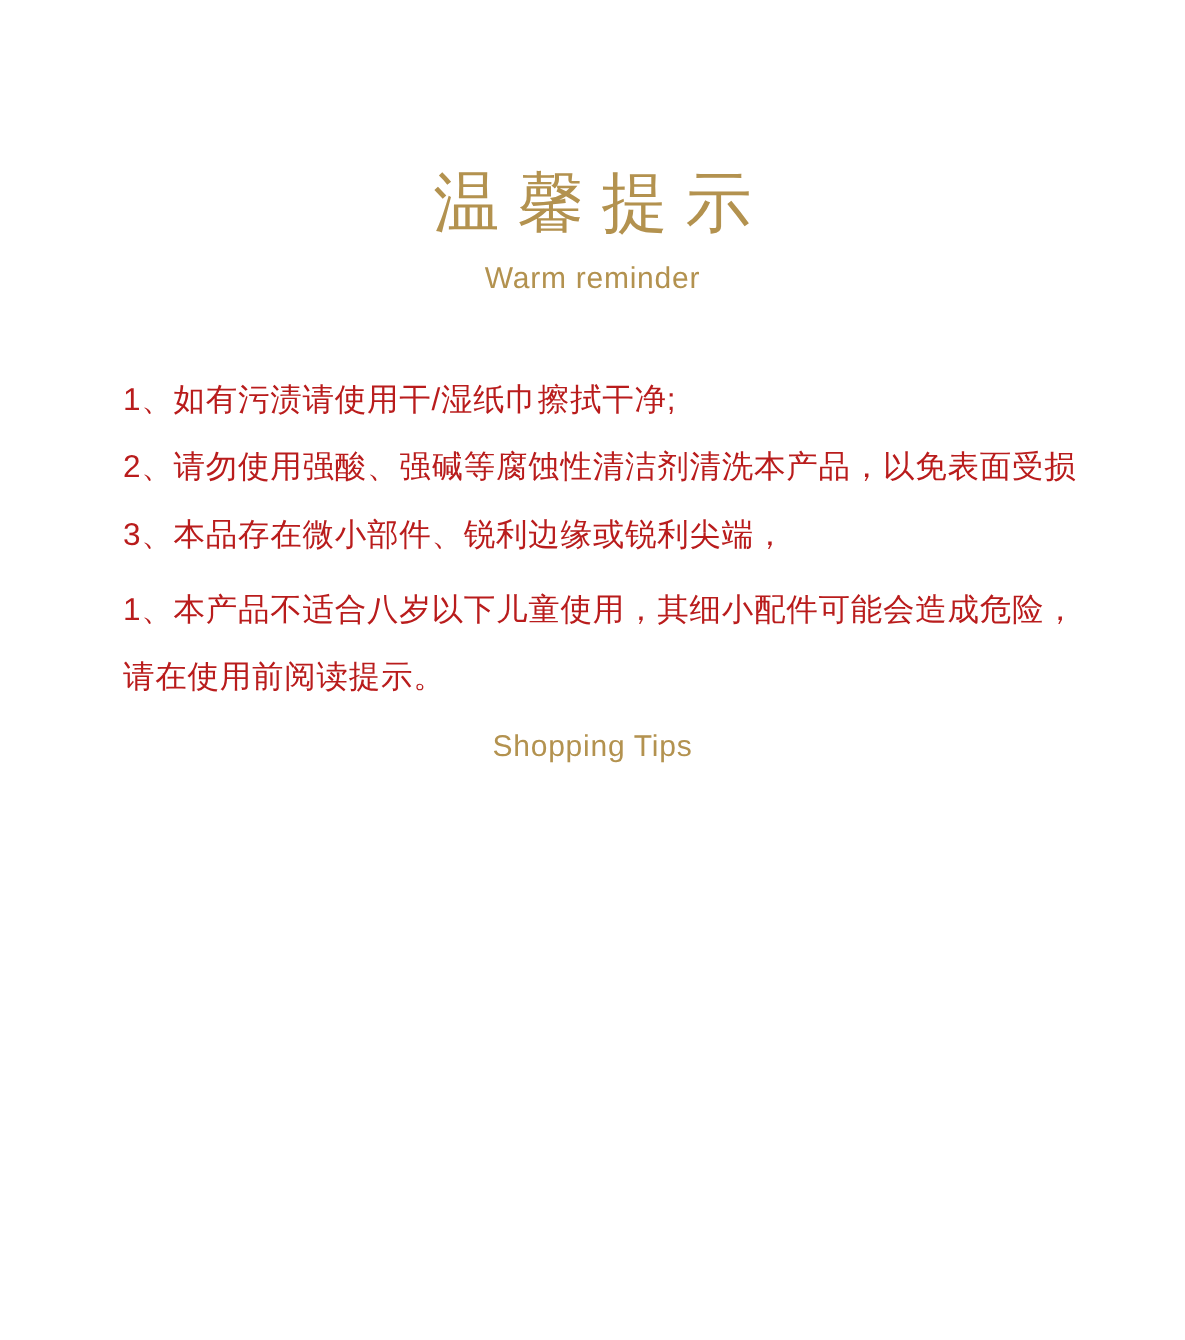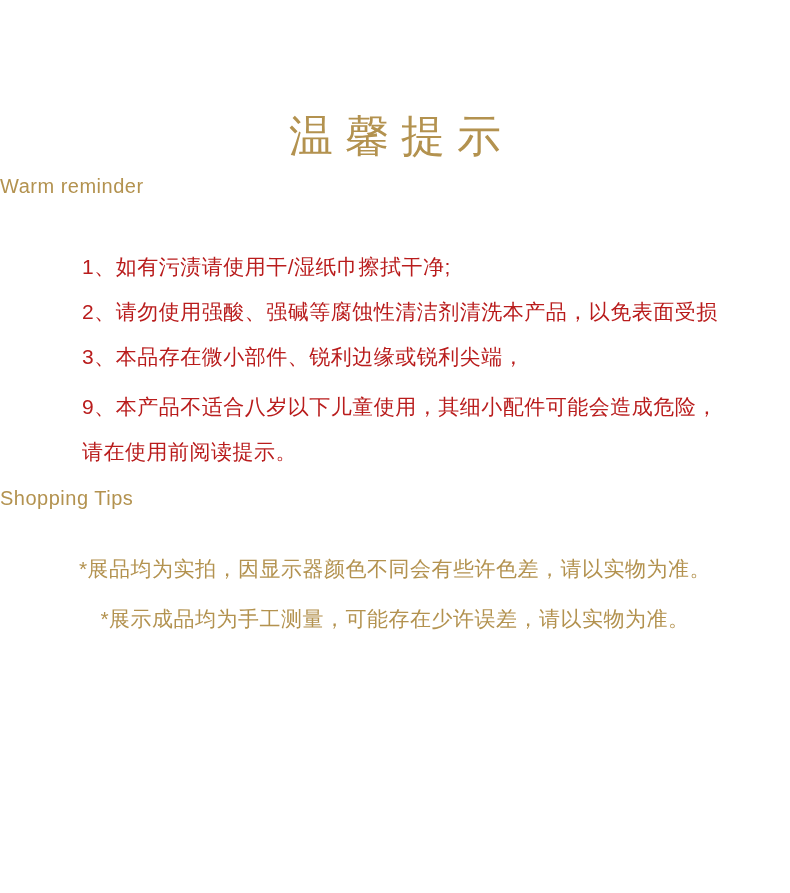--- a/index.html
+++ b/index.html
@@ -25,20 +25,21 @@
     text-align: center;
     letter-spacing: 12px;
     padding-left: 12px; 
     color: #B3924F;
   }
   .section-subtitle {
     margin: 12px 0 0 0;
     font-size: 20px;
     font-weight: 400;
     line-height: 24px;
+    text-align: center;
     letter-spacing: 0.5px;
     color: #B3924F;
   }
   .title-warm {
     padding-top: 110px;
   }
   .notice-list {
     margin-top: 46px;
     padding: 0 55px 0 82px;
   }
@@ -73,25 +74,21 @@
 <div class="page">
 
   <h1 class="section-title title-warm">温馨提示</h1>
 
   <div class="section-subtitle">Warm reminder</div>
 
   <div class="notice-list">
     <div class="notice-line">1、如有污渍请使用干/湿纸巾擦拭干净;</div>
     <div class="notice-line">2、请勿使用强酸、强碱等腐蚀性清洁剂清洗本产品，以免表面受损</div>
     <div class="notice-line">3、本品存在微小部件、锐利边缘或锐利尖端，</div>
-    <div class="notice-line gap-before">9、本产品不适合八岁以下儿童使用，其细小配件可能会造成危险，</div>
+    <div class="notice-line gap-before">1、本产品不适合八岁以下儿童使用，其细小配件可能会造成危险，</div>
     <div class="notice-line">请在使用前阅读提示。</div>
   </div>
 
 
   <div class="section-subtitle">Shopping Tips</div>
 
-  <div class="notes">
-    <div class="note-line">*展品均为实拍，因显示器颜色不同会有些许色差，请以实物为准。</div>
-    <div class="note-line">*展示成品均为手工测量，可能存在少许误差，请以实物为准。</div>
-  </div>
 
 </div>
 
 </body></html>

